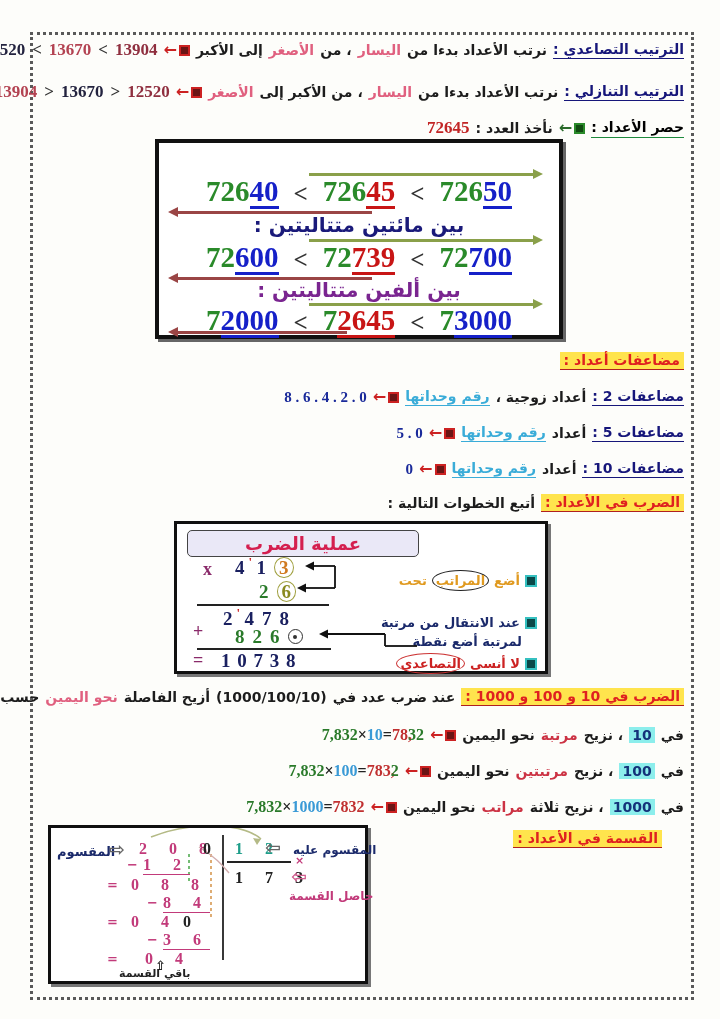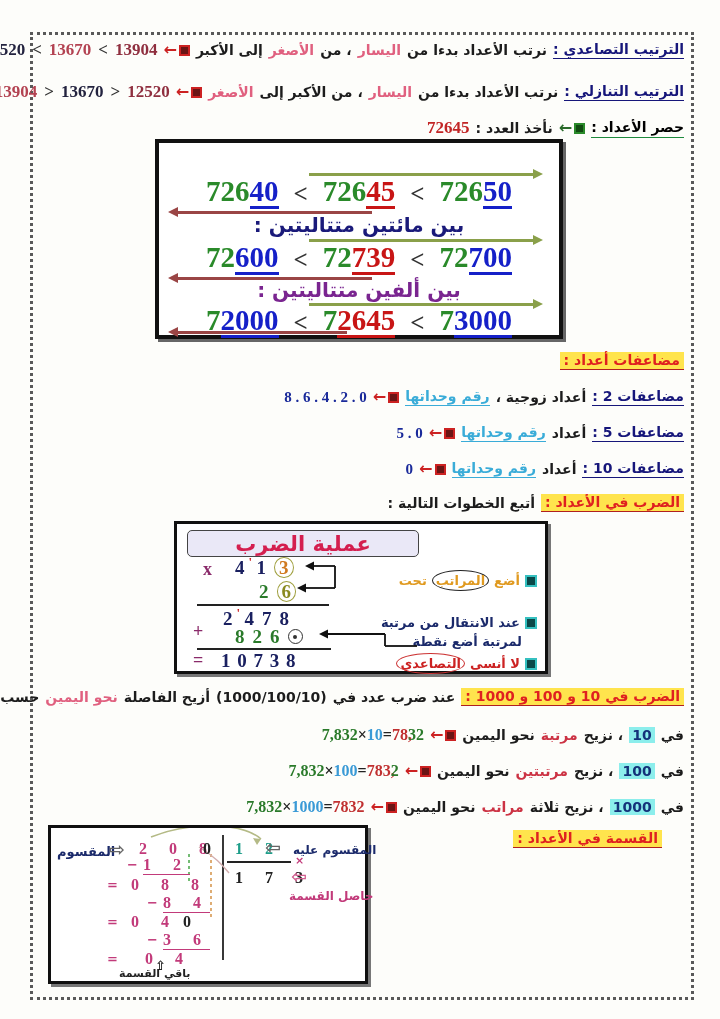--- a/index.html
+++ b/index.html
@@ -50,21 +50,21 @@
                    border-top:5.5px solid transparent;border-bottom:5.5px solid transparent}
 
   .sky{color:#3aacd8;border-bottom:1.5px solid #3aacd8;padding-bottom:1px}
   .mnum{direction:ltr;font-family:"Liberation Serif",serif;font-weight:bold;font-size:15px;color:#1a2a9a}
 
   
   .mbox{position:absolute;left:174px;top:521px;width:368px;height:147px;background:#fff;
         border:3.5px solid #101010;box-shadow:3px 3px 0 #777;}
   .plaque{position:absolute;left:10px;top:6px;width:230px;height:25px;background:#eae8f7;
           border:1.6px solid #444;border-radius:5px;display:flex;align-items:center;justify-content:center;
-          color:#d41f4f;font-weight:bold;font-size:21px;direction:rtl}
+          color:#d41f4f;font-weight:bold;font-size:18px;direction:rtl}
   .mrow{position:absolute;display:flex;direction:ltr;gap:8px;align-items:center;
         font-family:"Liberation Serif",serif;font-weight:bold;font-size:19px;color:#1a2060;line-height:1}
   .grn{color:#2a7a2a}
   .circ-o{border:1.6px solid #a0a040;border-radius:50%;padding:0 4px;color:#d07a20}
   .circ-o2{border:1.6px solid #a0a040;border-radius:50%;padding:0 4px;color:#8a8a20}
   .carry{color:#cc2222;font-size:13px;transform:translateY(-6px);width:4px;margin:0 -4px}
   .dotc{width:13px;height:13px;border:1.6px solid #333;border-radius:50%;position:relative;align-self:center}
   .dotc::after{content:"";position:absolute;left:50%;top:50%;width:4px;height:4px;margin:-2px 0 0 -2px;
                border-radius:50%;background:#333}
   .msign{position:absolute;color:#8a2a6a;font-weight:bold;font-size:18px;font-family:"Liberation Serif",serif;line-height:1}

